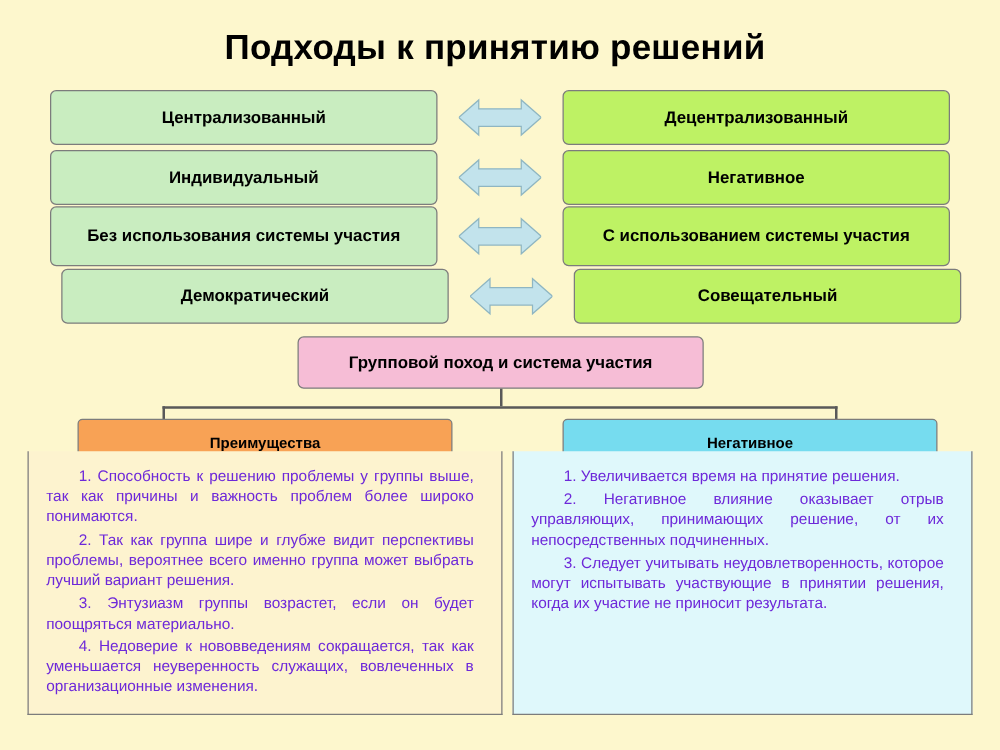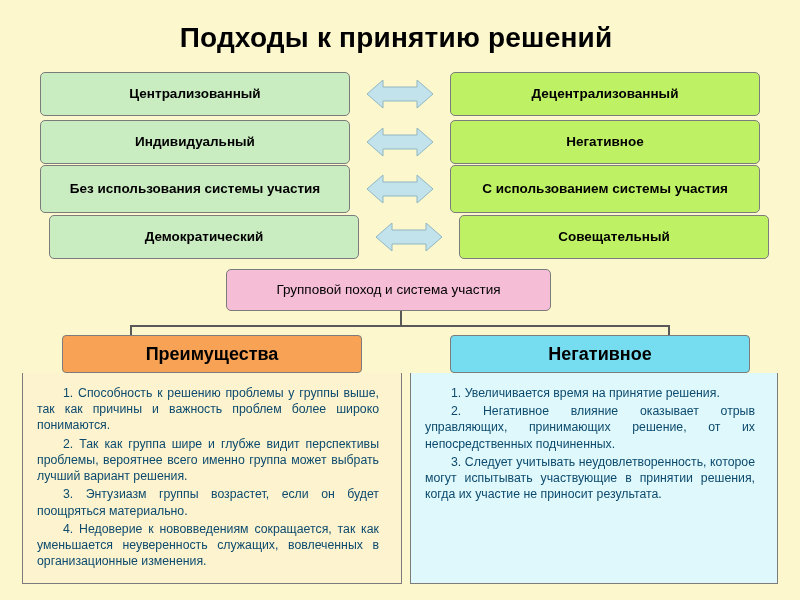--- a/index.html
+++ b/index.html
@@ -69,33 +69,33 @@
     left: 50%;
     top: 50%;
     transform: translate(-50%, -50%);
     width: 66px;
     height: 34px;
   }
 
   
   .mid-box {
     position: absolute;
-    left: 226px;
+    left: 238px;
     top: 269px;
     width: 325px;
     height: 42px;
     background: #f6bdd6;
     border: 1px solid #7c7c7c;
     border-radius: 5px;
     display: flex;
     align-items: center;
     justify-content: center;
     text-align: center;
     font-size: 13.5px;
-    font-weight: normal;
+    font-weight: bold;
     line-height: 1.2;
     box-sizing: border-box;
     padding: 2px 8px;
   }
 
   
   .conn {
     position: absolute;
     background: #595959;
   }
@@ -107,40 +107,40 @@
   
   .col-head {
     position: absolute;
     top: 335px;
     height: 38px;
     border: 1px solid #7c7c7c;
     border-radius: 4px;
     display: flex;
     align-items: center;
     justify-content: center;
-    font-size: 18px;
+    font-size: 12px;
     font-weight: bold;
     color: #000;
     box-sizing: border-box;
   }
   .col-head.left  { left: 62px;  width: 300px; background: #f9a košt; }
   .col-head.left  { background: #f9a council; }
   .col-head.left  { background: #f8a255; }
   .col-head.right { left: 450px; width: 300px; background: #76dcef; }
 
   .col-body {
     position: absolute;
-    top: 373px;
+    top: 361px;
     height: 211px;
     border: 1px solid #7c7c7c;
     border-top: none;
     box-sizing: border-box;
     padding: 12px 22px 10px 14px;
     font-size: 12.3px;
-    color: #0c4a6e;
+    color: #6d28d9;
     line-height: 1.32;
     text-align: justify;
   }
   .col-body.left  { left: 22px;  width: 380px; background: #fdf3cf; }
   .col-body.right { left: 410px; width: 368px; background: #dff8fb; }
 
   .col-body p {
     margin: 0 0 2px 0;
     text-indent: 26px;
   }

